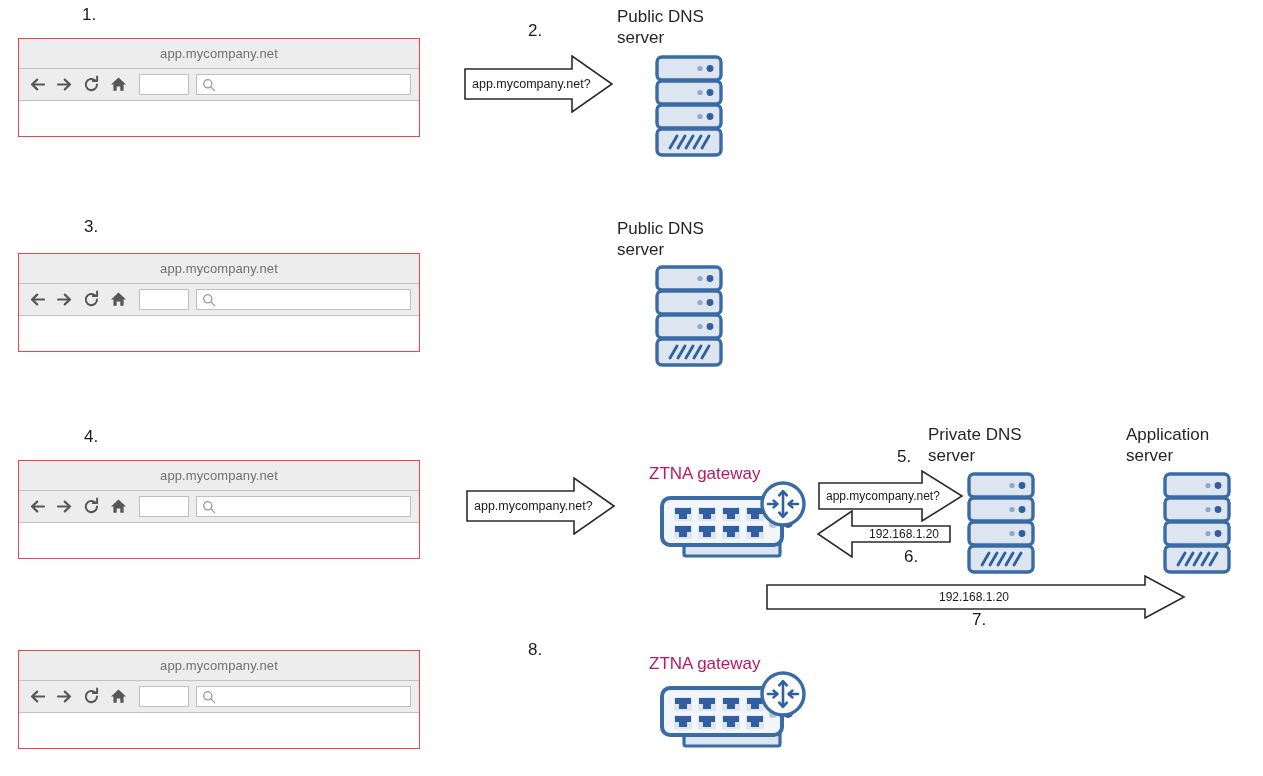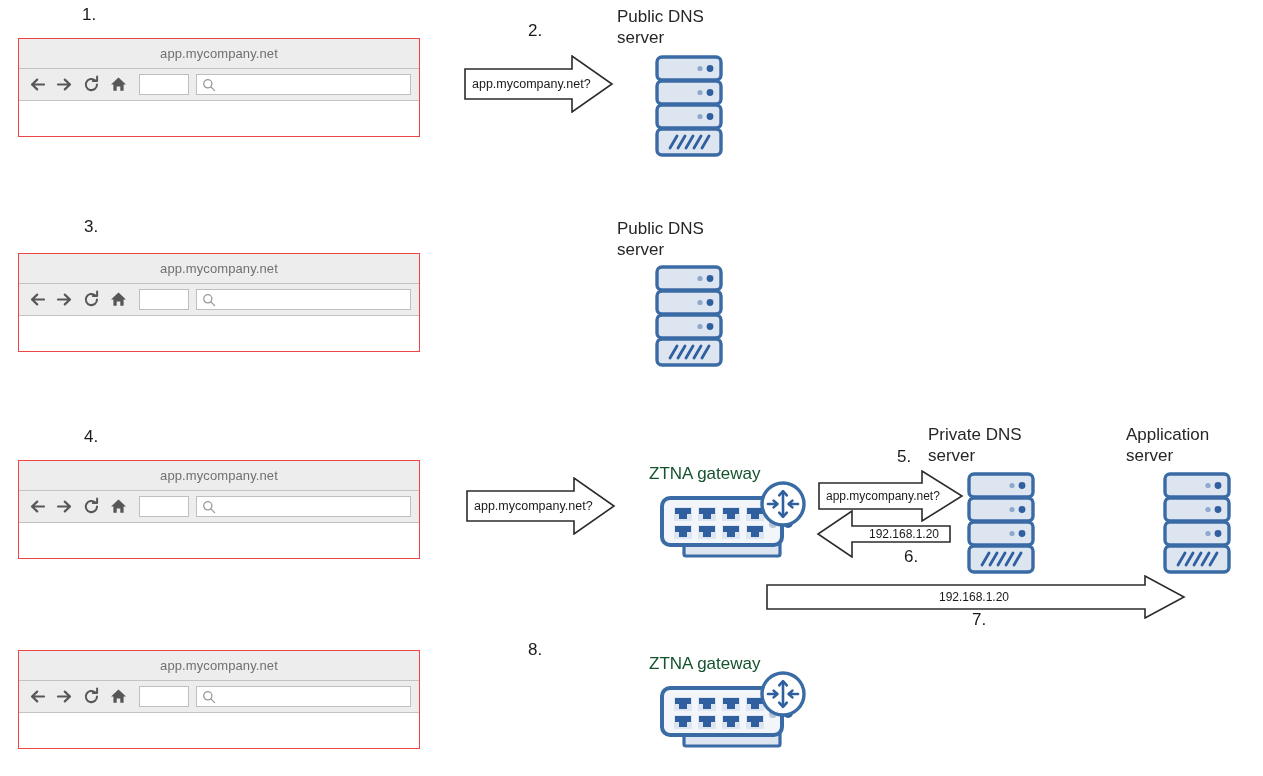--- a/index.html
+++ b/index.html
@@ -31,21 +31,21 @@
   
   .node-caption {
     font-size: 17px;
     color: #262626;
     text-align: left;
     line-height: 1.25;
     white-space: pre-line;
   }
   .gw-caption {
     font-size: 17px;
-    color: #14532d;
+    color: #be185d;
     white-space: nowrap;
     line-height: 1;
   }
 
   
   .browser {
     width: 402px;
     border: 1px solid #ef4444;
     background: #b91c1c;
     box-sizing: border-box;

